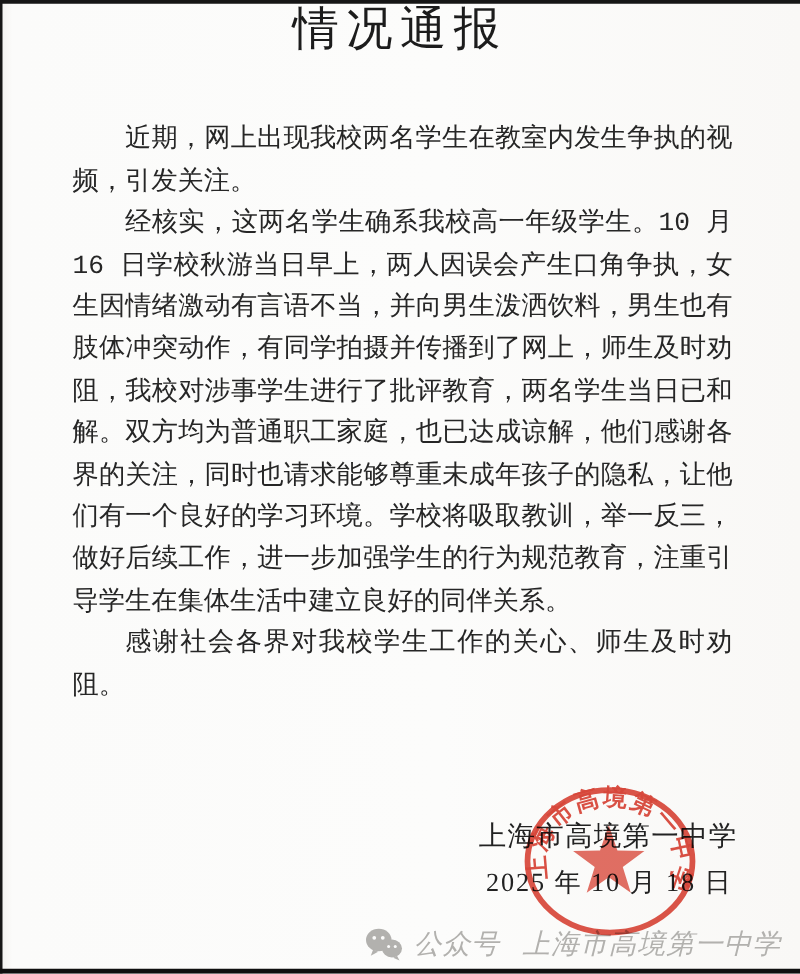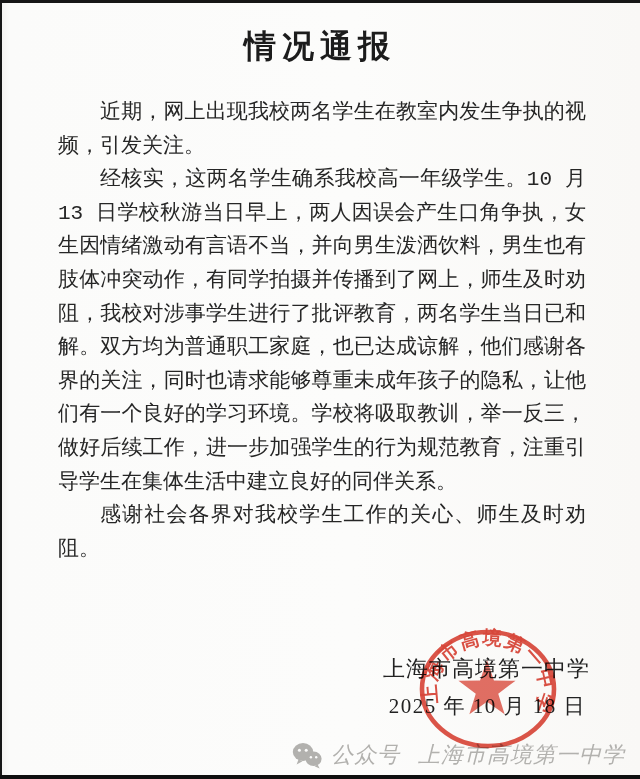--- a/index.html
+++ b/index.html
@@ -15,25 +15,25 @@
     background: linear-gradient(90deg, #f2f1ef 0px, #fbfbfa 10px, #fcfcfb 55%, #f9f8f6 100%);
     color: #242424;
   }
   
   .edge-top    { position: absolute; top: 0;    left: 0; width: 100%; height: 3px;  background: #161616; z-index: 6; }
   .edge-left   { position: absolute; top: 0;    left: 0; width: 2px;  height: 100%; background: #161616; z-index: 6; }
   .edge-bottom { position: absolute; bottom: 0; left: 0; width: 100%; height: 4px;  background: #0f0f0f; z-index: 6; }
 
   .title {
     margin: 0;
-    padding-top: 28px;
+    padding-top: 6px;
     text-align: center;
-    font-size: 32px;
+    font-size: 37px;
     line-height: 36px;
-    font-weight: bold;
+    font-weight: normal;
     letter-spacing: 6px;
     color: #1c1c1c;
   }
 
   .content {
     position: absolute;
     top: 96px; left: 58px; right: 54px;
     font-size: 21px;
     line-height: 33.6px;
     letter-spacing: 0px;
@@ -84,21 +84,21 @@
 <div class="paper">
 
   <div class="edge-top"></div>
   <div class="edge-left"></div>
   <div class="edge-bottom"></div>
 
   <h1 class="title">情况通报</h1>
 
   <div class="content">
     <p>近期，网上出现我校两名学生在教室内发生争执的视频，引发关注。</p>
-    <p>经核实，这两名学生确系我校高一年级学生。10 月 13 日学校秋游当日早上，两人因误会产生口角争执，女生因情绪激动有言语不当，并向男生泼洒饮料，男生也有肢体冲突动作，有同学拍摄并传播到了网上，师生及时劝阻，我校对涉事学生进行了批评教育，两名学生当日已和解。双方均为普通职工家庭，也已达成谅解，他们感谢各界的关注，同时也请求能够尊重未成年孩子的隐私，让他们有一个良好的学习环境。学校将吸取教训，举一反三，做好后续工作，进一步加强学生的行为规范教育，注重引导学生在集体生活中建立良好的同伴关系。</p>
+    <p>经核实，这两名学生确系我校高一年级学生。10 月 16 日学校秋游当日早上，两人因误会产生口角争执，女生因情绪激动有言语不当，并向男生泼洒饮料，男生也有肢体冲突动作，有同学拍摄并传播到了网上，师生及时劝阻，我校对涉事学生进行了批评教育，两名学生当日已和解。双方均为普通职工家庭，也已达成谅解，他们感谢各界的关注，同时也请求能够尊重未成年孩子的隐私，让他们有一个良好的学习环境。学校将吸取教训，举一反三，做好后续工作，进一步加强学生的行为规范教育，注重引导学生在集体生活中建立良好的同伴关系。</p>
     <p>感谢社会各界对我校学生工作的关心、师生及时劝阻。</p>
   </div>
 
   <div class="sig-block">
     <div class="sig-school">上海市高境第一中学</div>
     <div class="sig-date">2025 年 10 月 18 日</div>
   </div>
 
   <svg class="seal" width="144" height="128" viewBox="-72 -64 144 128" aria-hidden="true">
     <ellipse cx="0" cy="1" rx="66" ry="57" fill="none" stroke="#d8382a" stroke-width="4.6" stroke-opacity="0.93"></ellipse>

